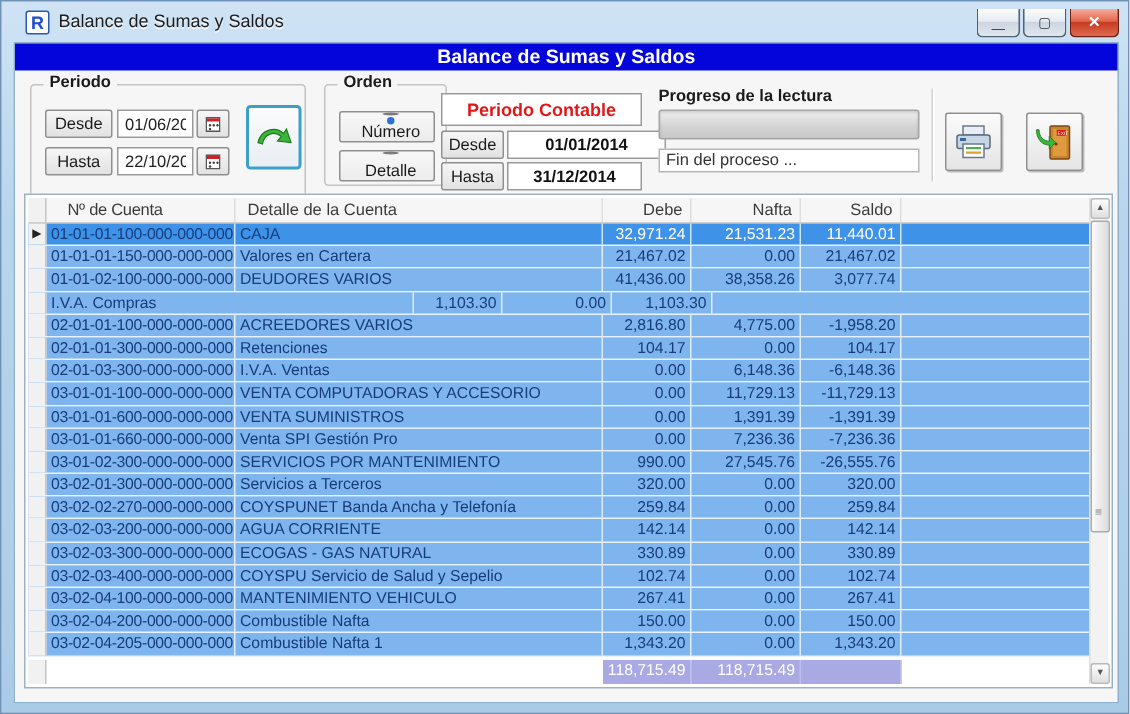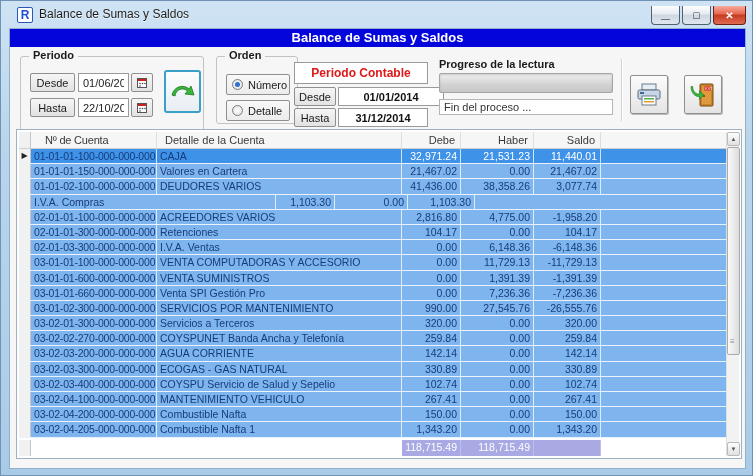--- a/index.html
+++ b/index.html
@@ -36,21 +36,21 @@
   .field { background:#fff; border:1px solid #9a9a9a; font-size:11px; color:#222; padding:0 4px; }
   input.field { outline:none; }
   .abs { position:absolute; }
   
   .lbl-btn { display:flex; align-items:center; justify-content:center; }
   .cal-btn { display:flex; align-items:center; justify-content:center; }
   .go-btn { background:linear-gradient(180deg,#fcfcfc,#e8eef4); border:2px solid #3ba0c8; border-radius:3px;
             display:flex; align-items:center; justify-content:center; cursor:pointer; }
   
   .radio-box { position:absolute; width:64px; height:21px; border:1px solid #8f8f8f; border-radius:2px;
-               background:linear-gradient(180deg,#f8f8f8,#ececec); display:flex; align-items:center; gap:5px; padding-left:5px; cursor:pointer; }
+               background:linear-gradient(180deg,#f8f8f8,#ececec); display:flex; align-items:center; gap:5px; padding-left:5px; cursor:pointer;flex-direction:column; }
   .radio { width:11px; height:11px; border-radius:50%; border:1px solid #7c7c7c; background:radial-gradient(#fff,#dcdcdc); position:relative; }
   .radio.checked::after { content:""; position:absolute; left:2px; top:2px; width:5px; height:5px; border-radius:50%; background:#2f6fd0; }
   .radio-label { font-size:11px; color:#1a1a1a; }
   
   .pc-title { background:#fff; border:1px solid #9a9a9a; color:#e01818; font-weight:bold; font-size:12px;
               display:flex; align-items:center; justify-content:center; cursor:pointer; }
   .pc-date { font-weight:bold; color:#111; text-align:center; }
   
   .prog-label { font-size:11px; font-weight:bold; color:#1a1a1a; }
   .progressbar { background:linear-gradient(180deg,#efefef,#d2d2d2 60%,#c8c8c8); border:1px solid #a5a5a5; border-radius:2px; box-shadow:inset 0 1px 2px rgba(0,0,0,.15); }
@@ -200,21 +200,21 @@
       </svg>
     </div>
 
     <div class="table-container">
       <div class="grid">
         <div class="hrow">
           <div class="hcell c-sel"></div>
           <div class="hcell c-acc" style="padding-left:14px;">Nº de Cuenta</div>
           <div class="hcell c-det" style="padding-left:8px;">Detalle de la Cuenta</div>
           <div class="hcell c-debe num">Debe</div>
-          <div class="hcell c-haber num">Haber</div>
+          <div class="hcell c-haber num">Nafta</div>
           <div class="hcell c-saldo num">Saldo</div>
           <div class="hcell c-fill"></div>
         </div>
         <div id="tbody">
             <div class="trow selected">
               <div class="tcell c-sel">▶</div>
               <div class="tcell c-acc">01-01-01-100-000-000-000</div>
               <div class="tcell c-det">CAJA</div>
               <div class="tcell c-debe num">32,971.24</div>
               <div class="tcell c-haber num">21,531.23</div>

